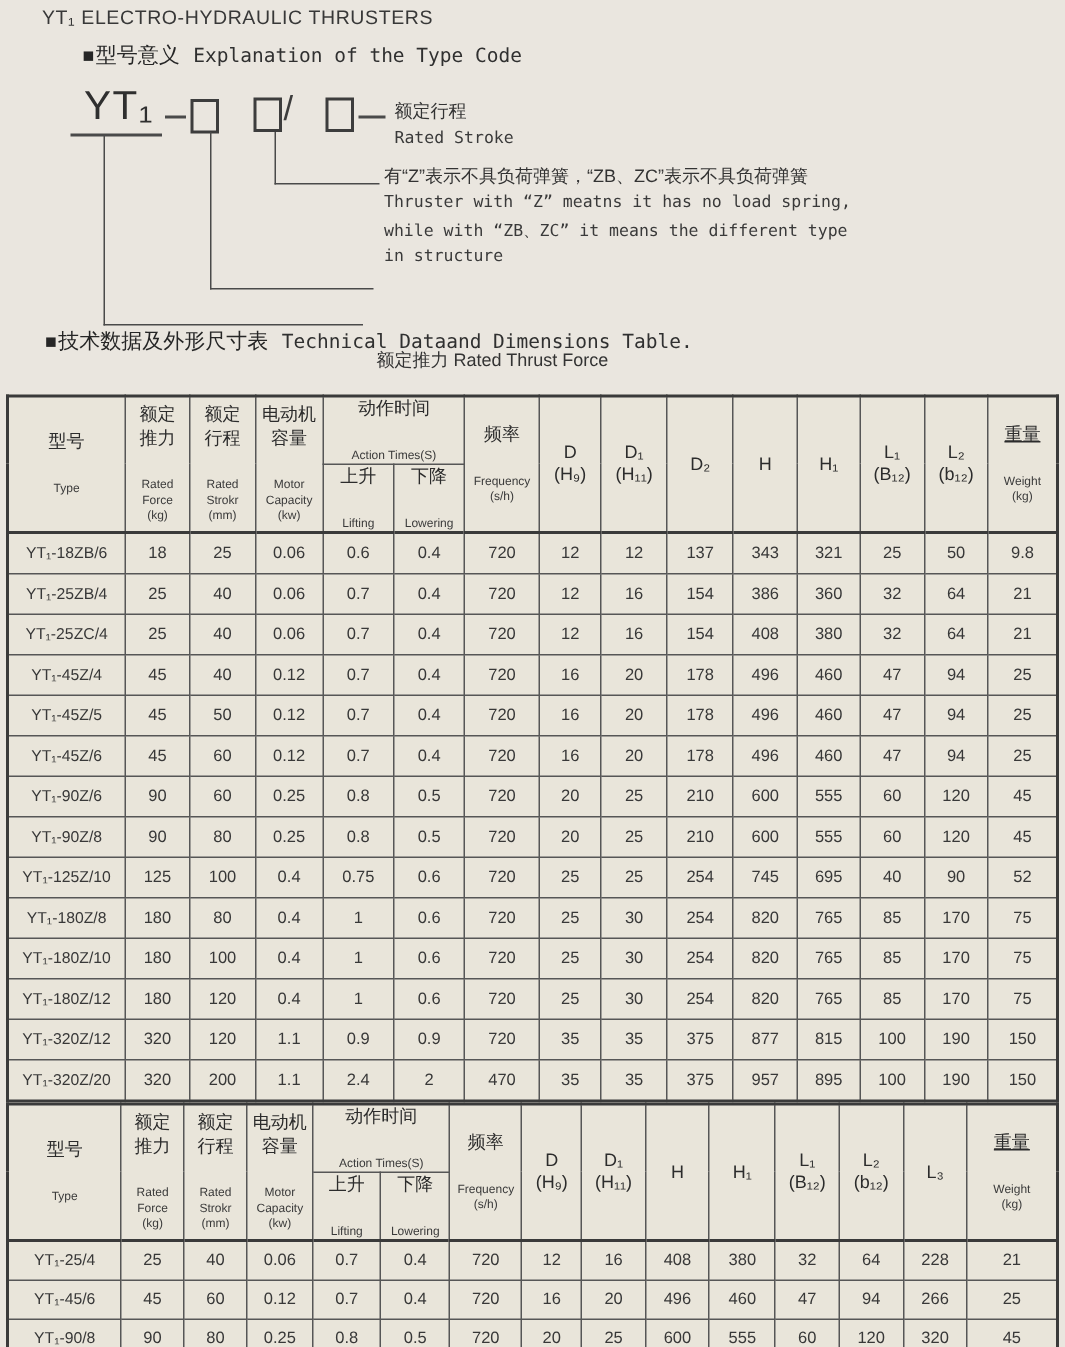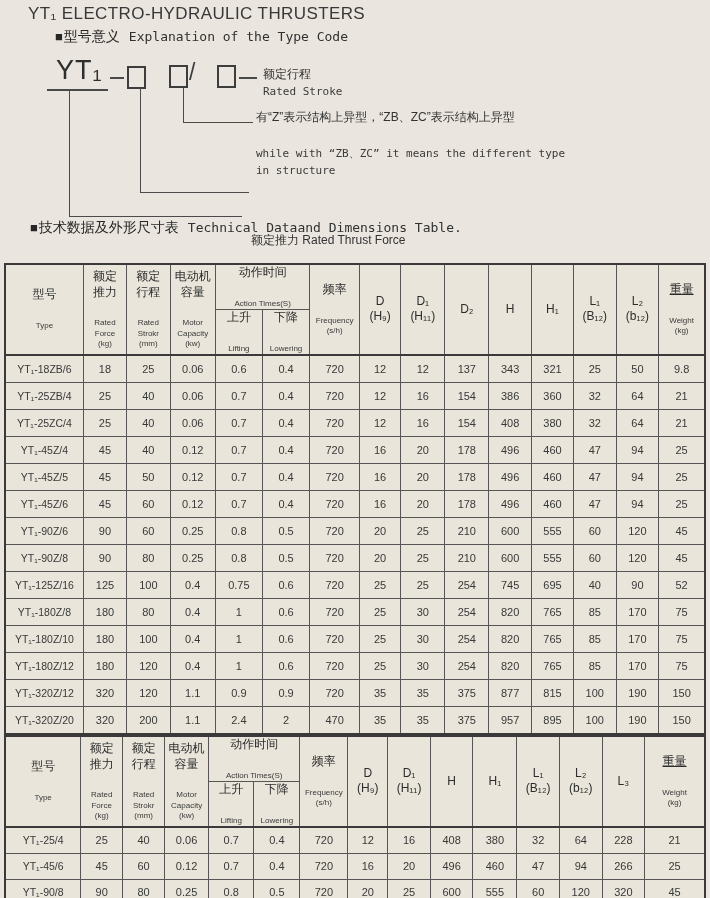--- a/index.html
+++ b/index.html
@@ -1,18 +1,18 @@
 <!DOCTYPE html>
 <html><head>
 <meta charset="utf-8">
 <style>
   html,body{margin:0;padding:0;}
   .page{position:relative;width:710px;height:898px;background:#eae6df;
         font-family:"Liberation Sans","DejaVu Sans",sans-serif;color:#333;overflow:hidden;}
-  .doc-title{position:absolute;left:28px;top:4px;font-size:17px;letter-spacing:.4px;color:#383838;white-space:nowrap;}
+  .doc-title{position:absolute;left:28px;top:4px;font-size:13px;letter-spacing:.4px;color:#383838;white-space:nowrap;}
   .sec-head{position:absolute;font-size:14px;color:#262626;white-space:nowrap;}
   .sec-head .marker{font-size:13px;margin-right:1px;}
   .sec-head .en{font-family:"DejaVu Sans Mono",monospace;font-size:13px;margin-left:9px;color:#303030;}
   .diagram{position:absolute;left:0;top:0;width:710px;height:232px;}
   .yt{position:absolute;left:56px;top:55px;font-size:27px;color:#2f2f2f;letter-spacing:1px;}
   .cbox{position:absolute;width:15px;height:19px;border:2px solid #3d3d3d;background:transparent;}
   .slash{position:absolute;font-size:23px;color:#3d3d3d;}
   .hline{position:absolute;border-top:2px solid #4a4a4a;height:0;}
   .lshape{position:absolute;border-left:1px solid #4a4a4a;border-bottom:1px solid #4a4a4a;}
   .lbl{position:absolute;white-space:nowrap;}
@@ -48,21 +48,22 @@
     <div class="hline" style="left:47px;top:89px;width:61px;"></div>
     <div class="hline" style="left:110px;top:77px;width:14px;"></div>
     <div class="cbox" style="left:127px;top:66px;"></div>
     <div class="cbox" style="left:169px;top:65px;"></div>
     <div class="slash" style="left:189px;top:59px;">/</div>
     <div class="cbox" style="left:217px;top:65px;"></div>
     <div class="hline" style="left:239px;top:77px;width:18px;"></div>
     <div class="lbl zh" style="left:263px;top:66px;">额定行程</div>
     <div class="lbl en" style="left:263px;top:85px;">Rated Stroke</div>
     <div class="lshape" style="left:183px;top:88px;width:69px;height:34px;"></div>
-    <div class="lbl zh" style="left:256px;top:109px;">有“Z”表示结构上异型，“ZB、ZC”表示结构上异型</div>
+    <div class="lbl zh" style="left:256px;top:109px;">有“Z”表示不具负荷弹簧，“ZB、ZC”表示不具负荷弹簧</div>
+    <div class="lbl en" style="left:256px;top:128px;">Thruster with “Z” meatns it has no load spring,</div>
     <div class="lbl en" style="left:256px;top:146px;text-align:center;">while with “ZB、ZC” it means the different type</div>
     <div class="lbl en" style="left:256px;top:164px;">in structure</div>
     <div class="lshape" style="left:140px;top:88px;width:108px;height:104px;"></div>
     <div class="lbl zh" style="left:251px;top:184px;margin-top:48px;">额定推力 Rated Thrust Force</div>
     <div class="lshape" style="left:69px;top:90px;width:172px;height:126px;"></div>
   </div>
 
   <div class="sec-head" style="left:30px;top:219px;">
     <span class="marker">■</span><span>技术数据及外形尺寸表</span><span class="en">Technical Dataand Dimensions Table.</span>
   </div>
@@ -295,21 +296,21 @@
             <td>20</td>
             <td>25</td>
             <td>210</td>
             <td>600</td>
             <td>555</td>
             <td>60</td>
             <td>120</td>
             <td>45</td>
           </tr>
           <tr>
-            <td class="type-col">YT₁-125Z/16</td>
+            <td class="type-col">YT₁-125Z/10</td>
             <td>125</td>
             <td>100</td>
             <td>0.4</td>
             <td>0.75</td>
             <td>0.6</td>
             <td>720</td>
             <td>25</td>
             <td>25</td>
             <td>254</td>
             <td>745</td>

